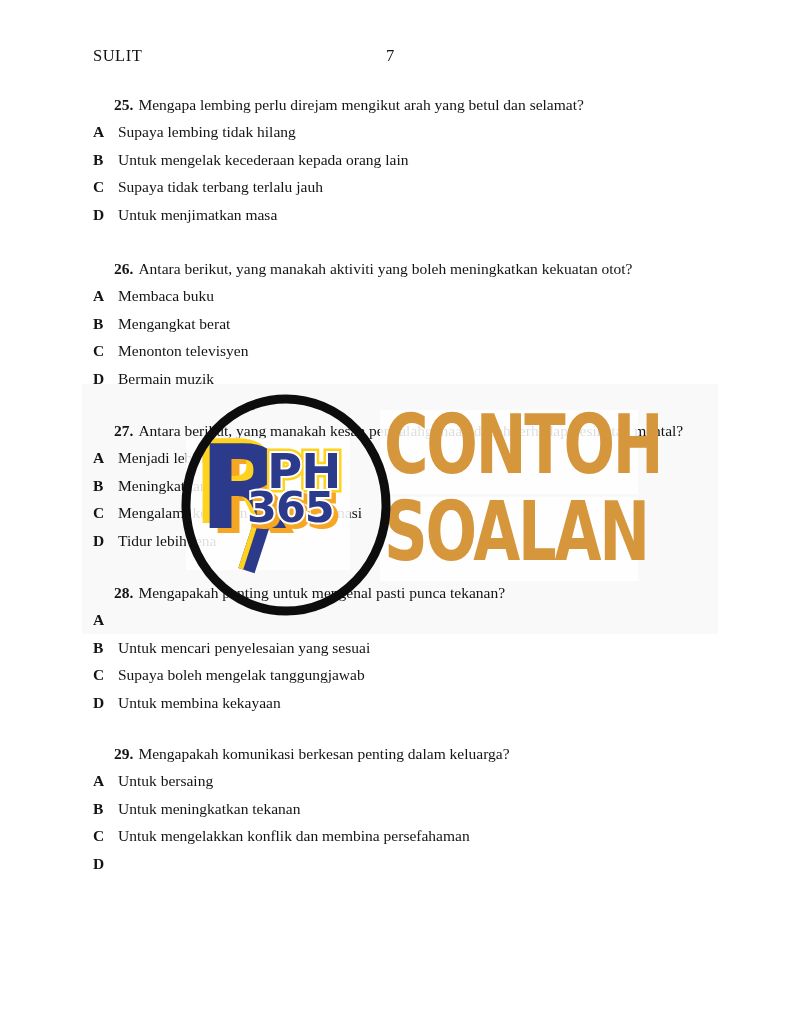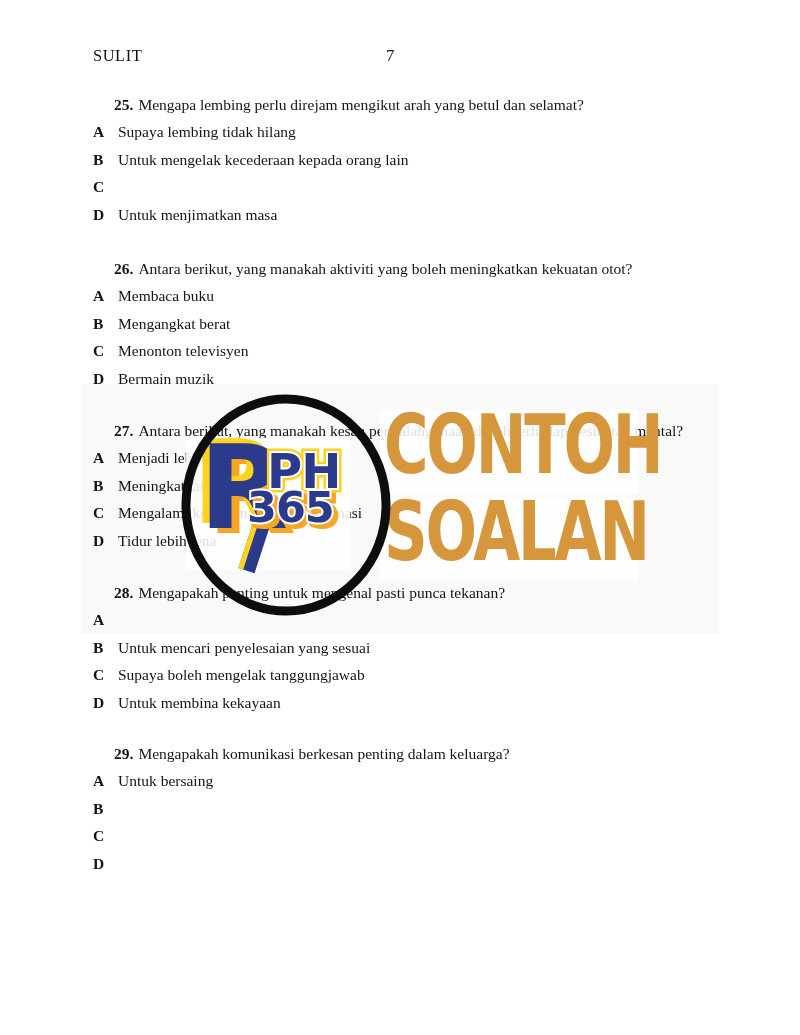--- a/index.html
+++ b/index.html
@@ -73,20 +73,21 @@
     <div class="opt">
         <span class="letter">A</span>
         <span>Supaya lembing tidak hilang</span>
       </div>
     <div class="opt">
         <span class="letter">B</span>
         <span>Untuk mengelak kecederaan kepada orang lain</span>
       </div>
     <div class="opt">
         <span class="letter">C</span>
+        <span>Supaya tidak terbang terlalu jauh</span>
       </div>
     <div class="opt">
         <span class="letter">D</span>
         <span>Untuk menjimatkan masa</span>
       </div>
   </div>
 
   <div class="question" id="q26">
     <div class="stem">
       <span class="qnum">26.</span><span>Antara berikut, yang manakah aktiviti yang boleh meningkatkan kekuatan otot?</span>
@@ -155,23 +156,25 @@
   <div class="question" id="q29">
     <div class="stem">
       <span class="qnum">29.</span><span>Mengapakah komunikasi berkesan penting dalam keluarga?</span>
     </div>
     <div class="opt">
         <span class="letter">A</span>
         <span>Untuk bersaing</span>
       </div>
     <div class="opt">
         <span class="letter">B</span>
-      </div>
-    <div class="opt">
-        <span class="letter">C</span>
+        <span>Untuk meningkatkan tekanan</span>
+      </div>
+    <div class="opt">
+        <span class="letter">C</span>
+        <span>Untuk mengelakkan konflik dan membina persefahaman</span>
       </div>
     <div class="opt">
         <span class="letter">D</span>
       </div>
   </div>
 
   <div class="wm-band"></div>
   <div class="wm-box" id="box-logo"></div>
   <div class="wm-box" id="box-contoh"></div>
   <div class="wm-box" id="box-soalan"></div>

